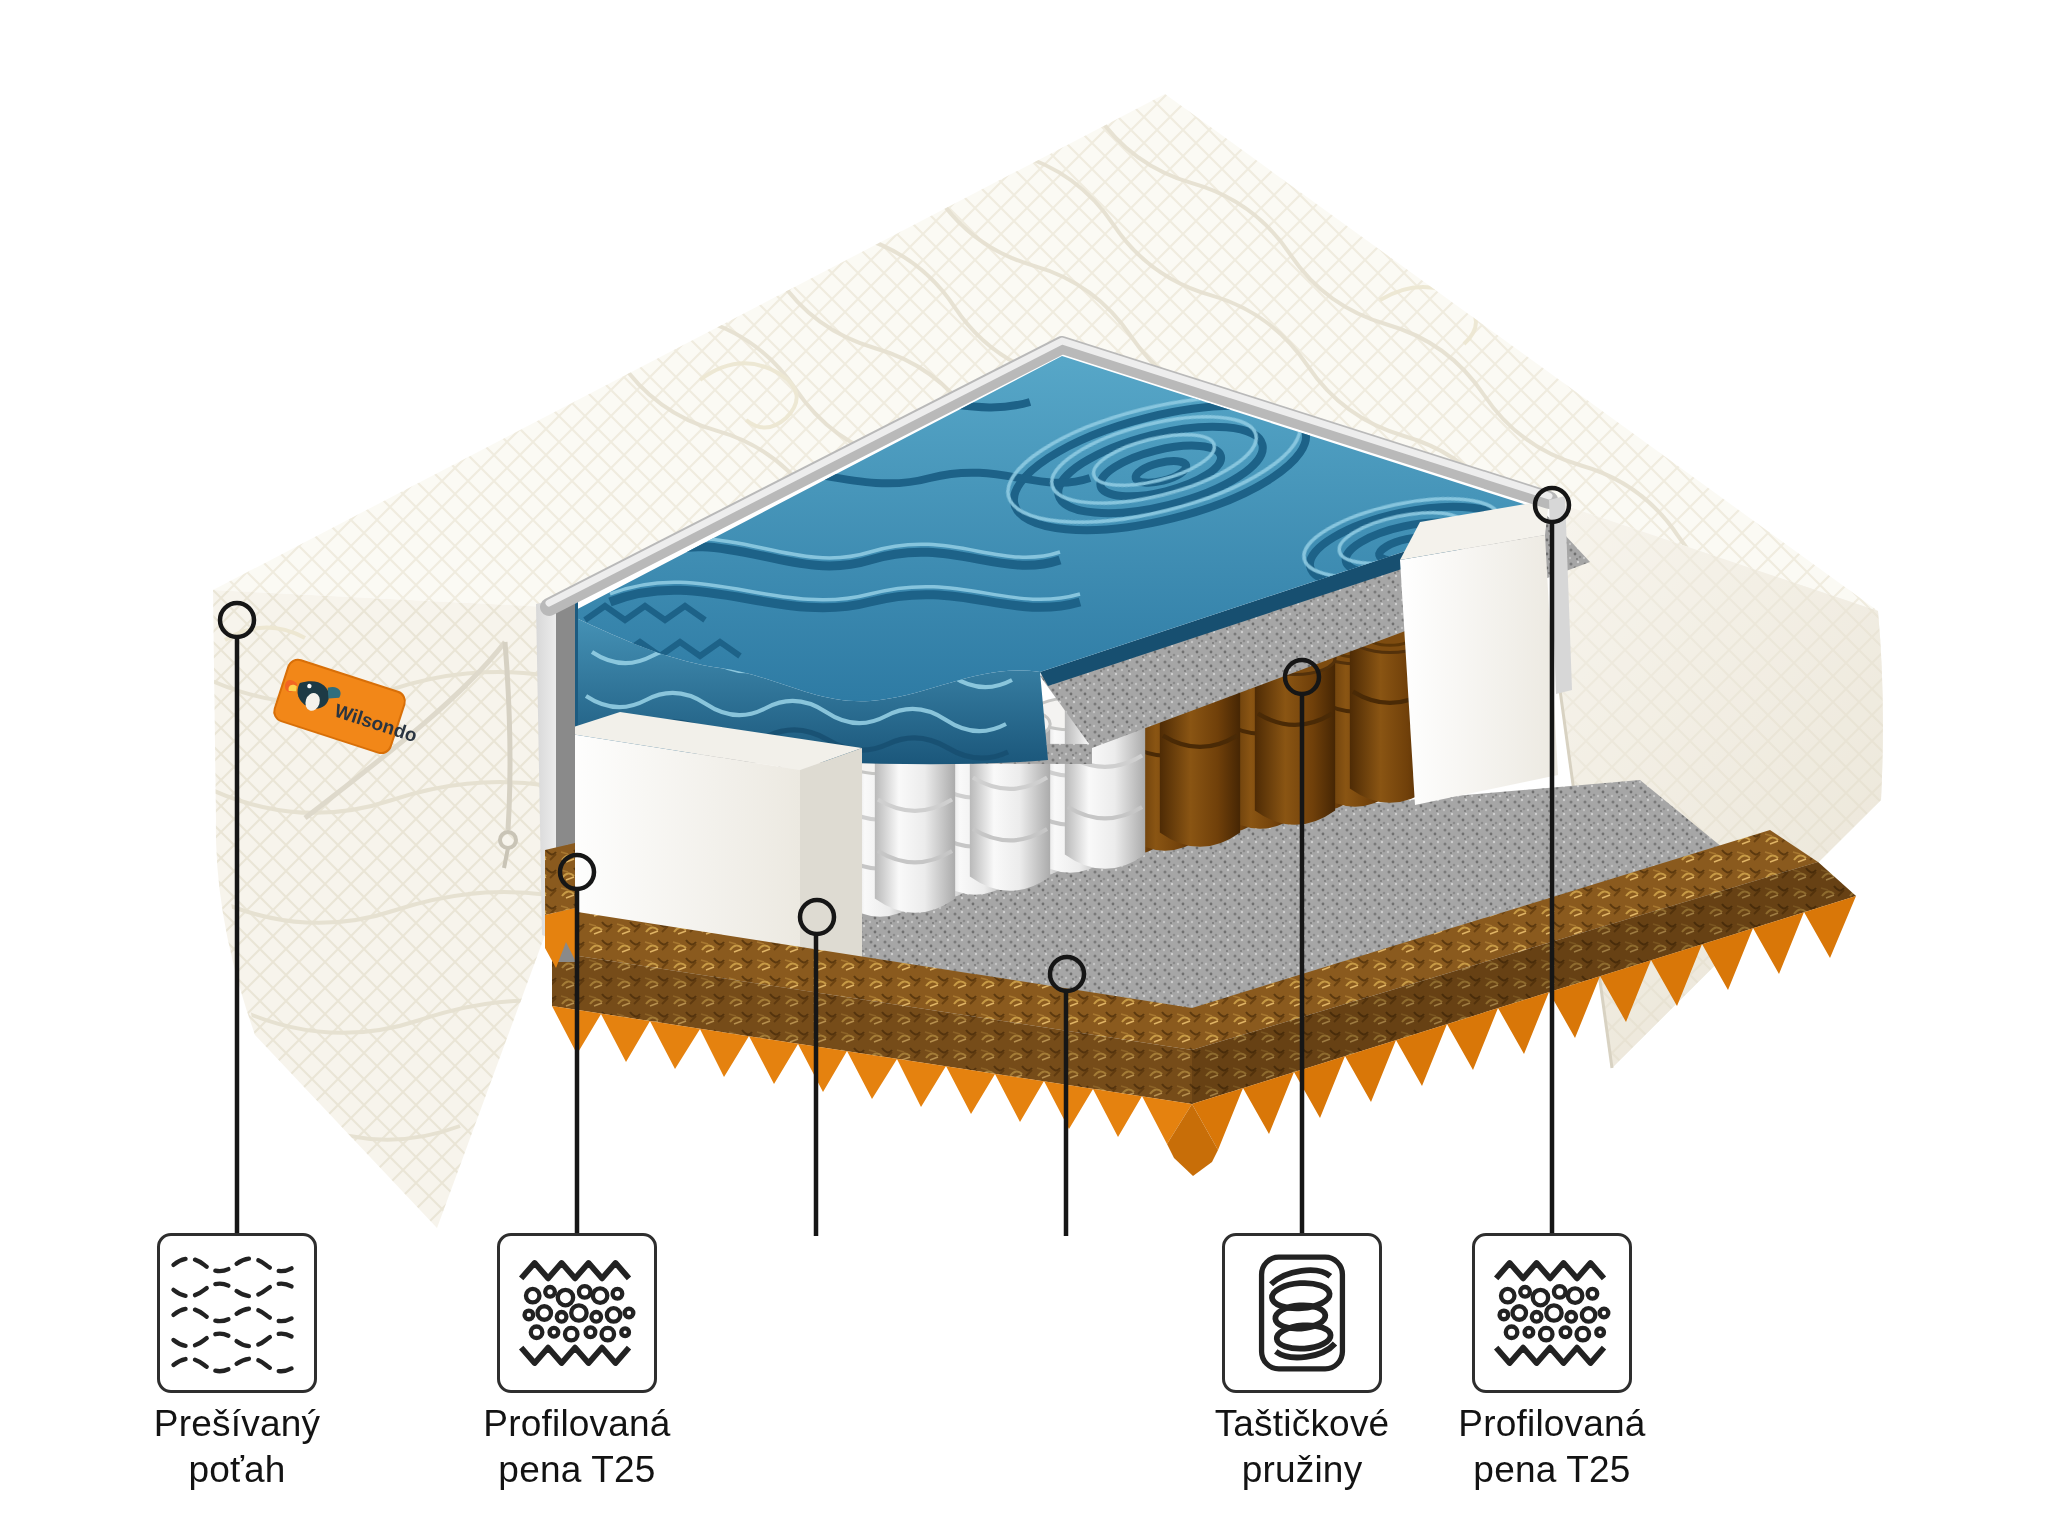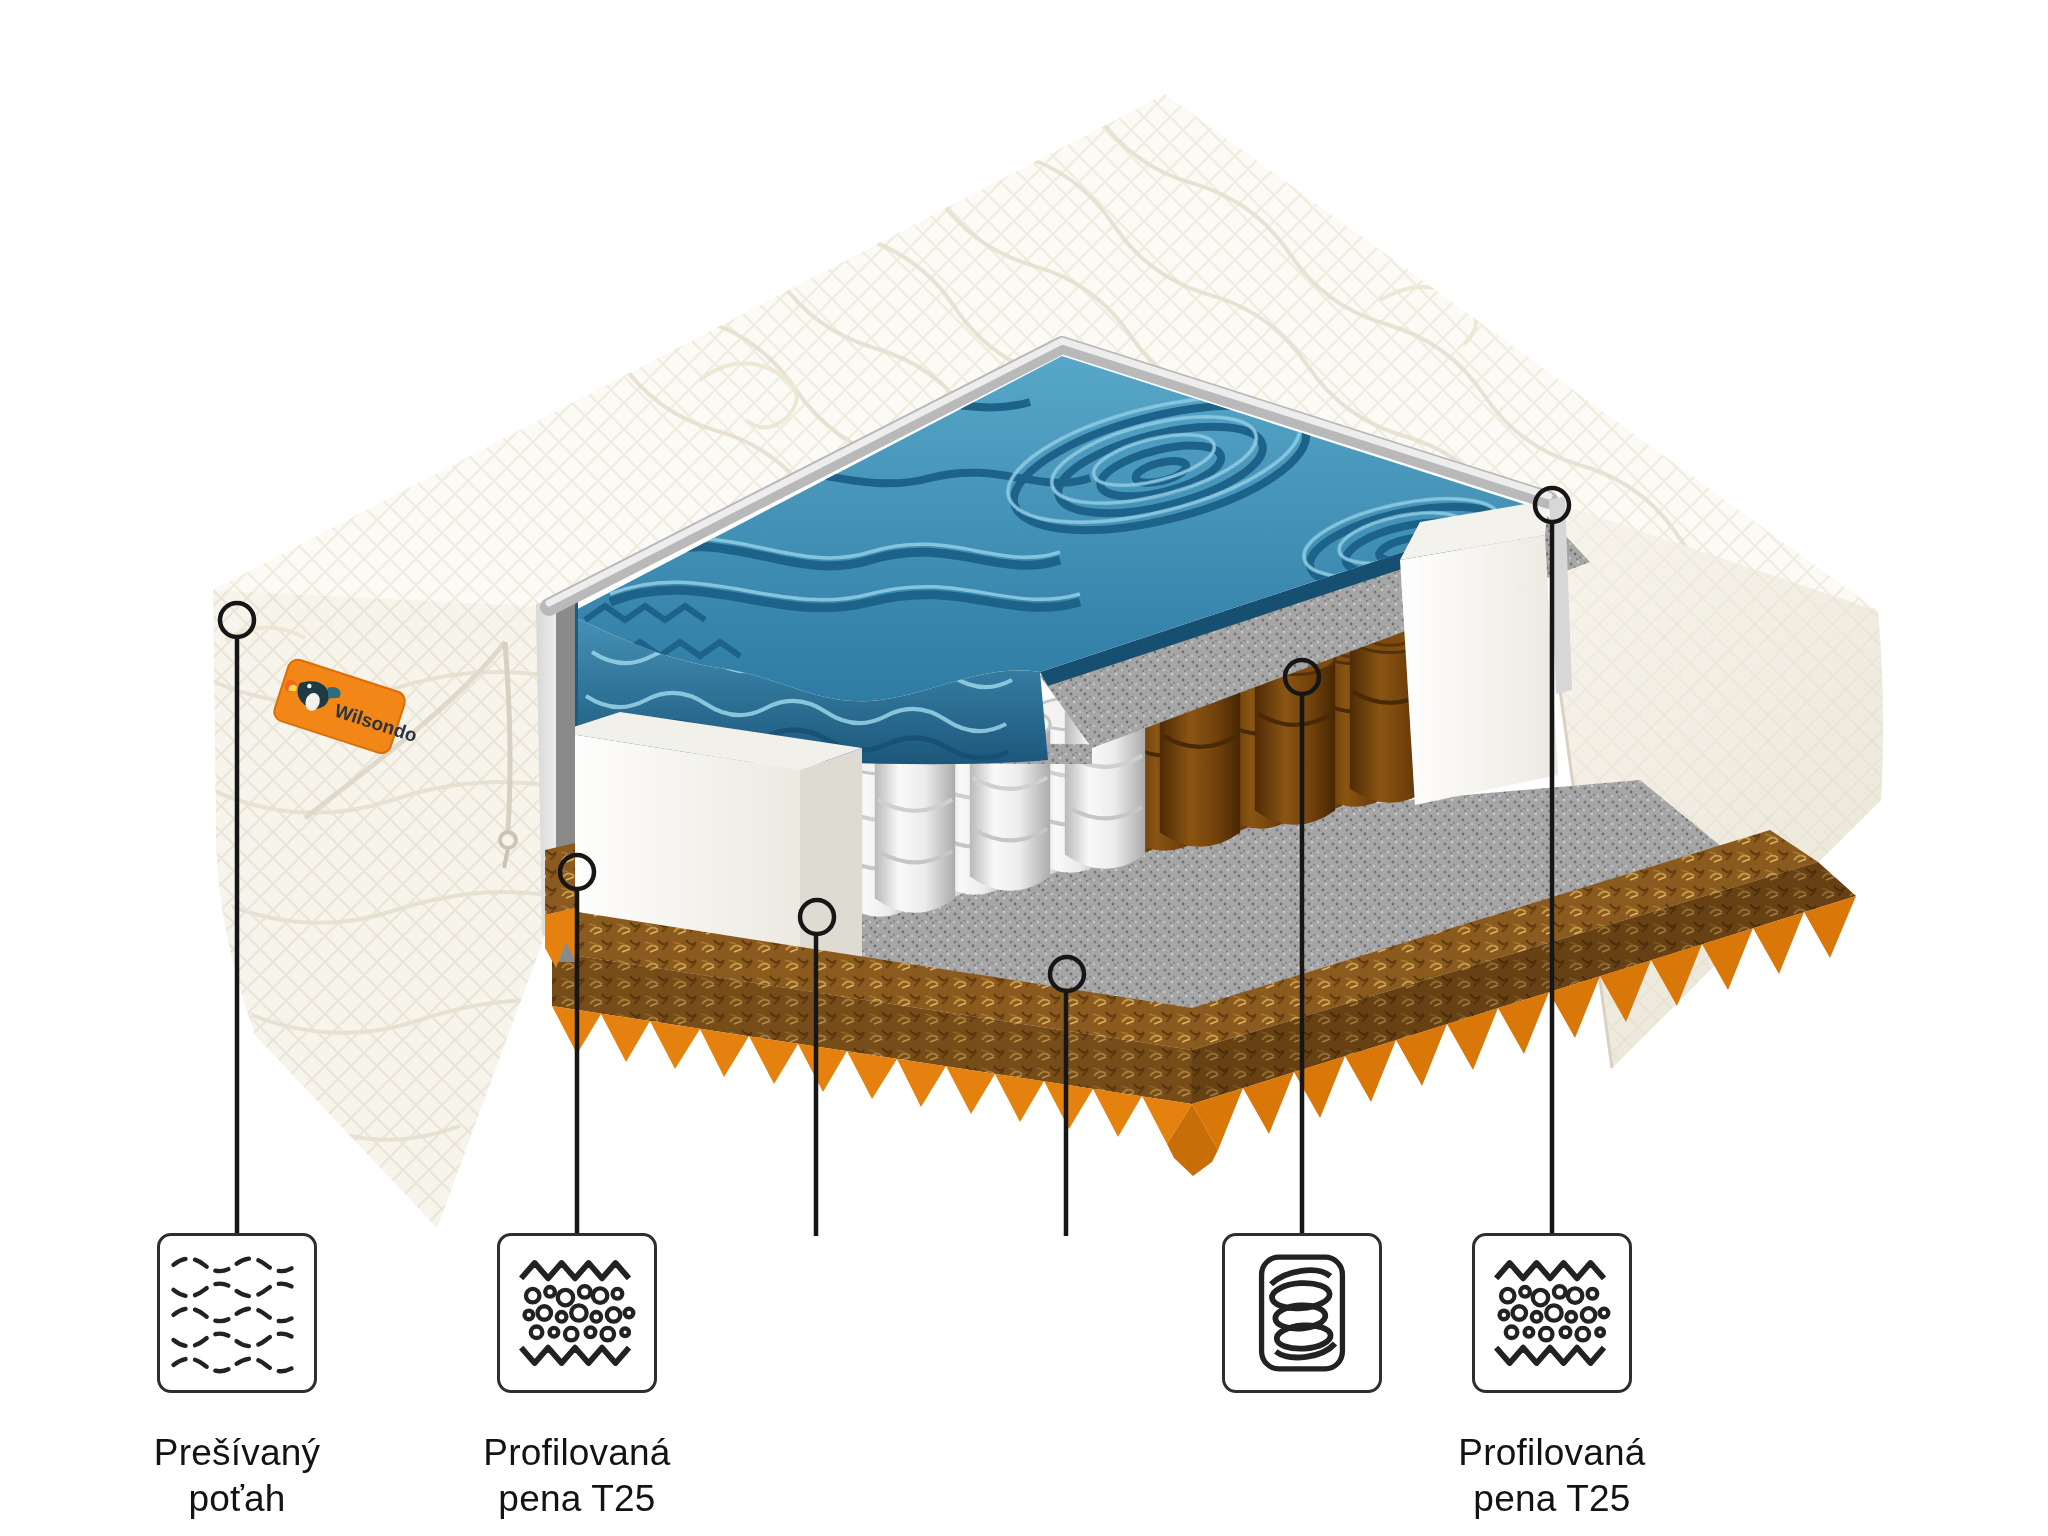--- a/index.html
+++ b/index.html
@@ -2,21 +2,21 @@
 <html><head>
 <meta charset="utf-8">
 <style>
   html,body{margin:0;padding:0;background:#ffffff;}
   .stage{position:relative;width:2048px;height:1536px;background:#fff;overflow:hidden;
          font-family:"Liberation Sans","DejaVu Sans",sans-serif;}
   .stage svg.scene{position:absolute;left:0;top:0;}
   .legend-item{position:absolute;top:1233px;width:240px;text-align:center;}
   .icon-box{width:160px;height:160px;margin:0 auto;border:3px solid #2e2e2e;border-radius:14px;
             background:#fff;box-sizing:border-box;display:flex;align-items:center;justify-content:center;}
-  .legend-label{margin-top:37px;font-size:37px;line-height:1.24;font-weight:500;color:#131313;letter-spacing:.2px;}
+  .legend-label{margin-top:8px;font-size:37px;line-height:1.24;font-weight:500;color:#131313;letter-spacing:.2px;}
   .icon-box svg{display:block;}
 </style>
 </head>
 <body>
 
 <div class="stage">
 <svg class="scene" width="2048" height="1536" viewBox="0 0 2048 1536">
   <defs>
     <pattern id="patQuilt" width="26" height="26" patternUnits="userSpaceOnUse">
       <rect width="26" height="26" fill="#FBFAF4"></rect>
@@ -377,20 +377,21 @@
       <rect x="38" y="22" width="84" height="116" rx="18" stroke-width="5.5"></rect>
       <g transform="rotate(-4 80 80)" stroke-width="6">
         <path d="M50,48 C66,34 100,32 112,44"></path>
         <ellipse cx="80" cy="62" rx="30" ry="13"></ellipse>
         <ellipse cx="78" cy="84" rx="26" ry="12"></ellipse>
         <ellipse cx="80" cy="105" rx="28" ry="12"></ellipse>
         <path d="M50,118 C64,130 98,128 112,114"></path>
       </g>
     </svg>
   </div>
+  <div class="legend-label">Taštičkové pružiny</div>
 </div>
 
 <div class="legend-item" style="left:1432px">
   <div class="icon-box">
     <svg width="160" height="160" viewBox="0 0 160 160" fill="none" stroke="#222">
       <path d="M22,44 l14,-16 14,16 14,-16 14,16 14,-16 14,16 14,-16 14,16" stroke-width="6" stroke-linejoin="round"></path>
       <path d="M22,116 l14,16 14,-16 14,16 14,-16 14,16 14,-16 14,16 14,-16" stroke-width="6" stroke-linejoin="round"></path>
       <g stroke-width="4.5">
         <circle cx="34" cy="62" r="7"></circle>
             <circle cx="52" cy="58" r="5"></circle>

